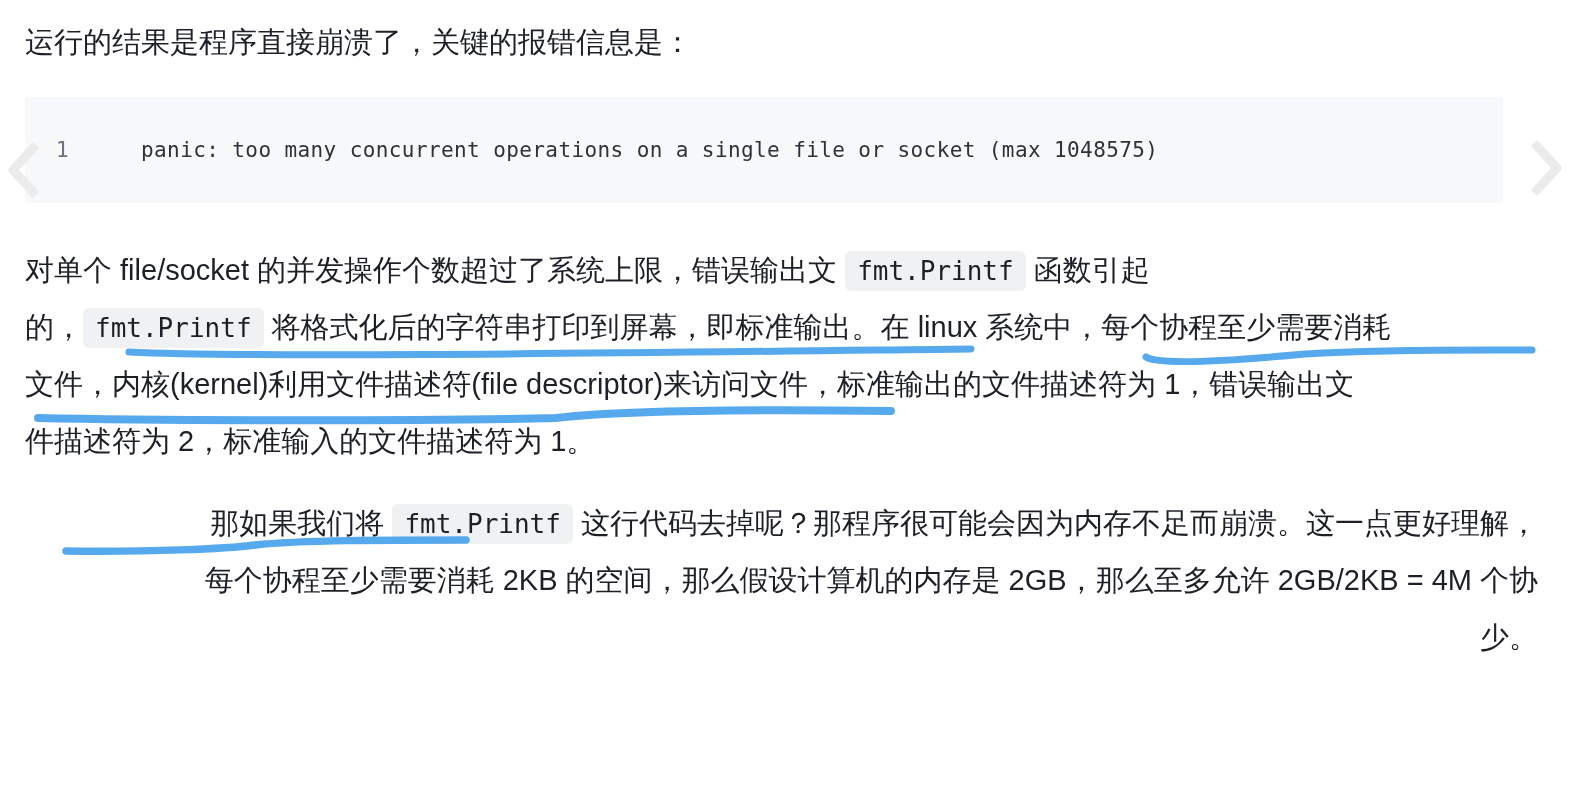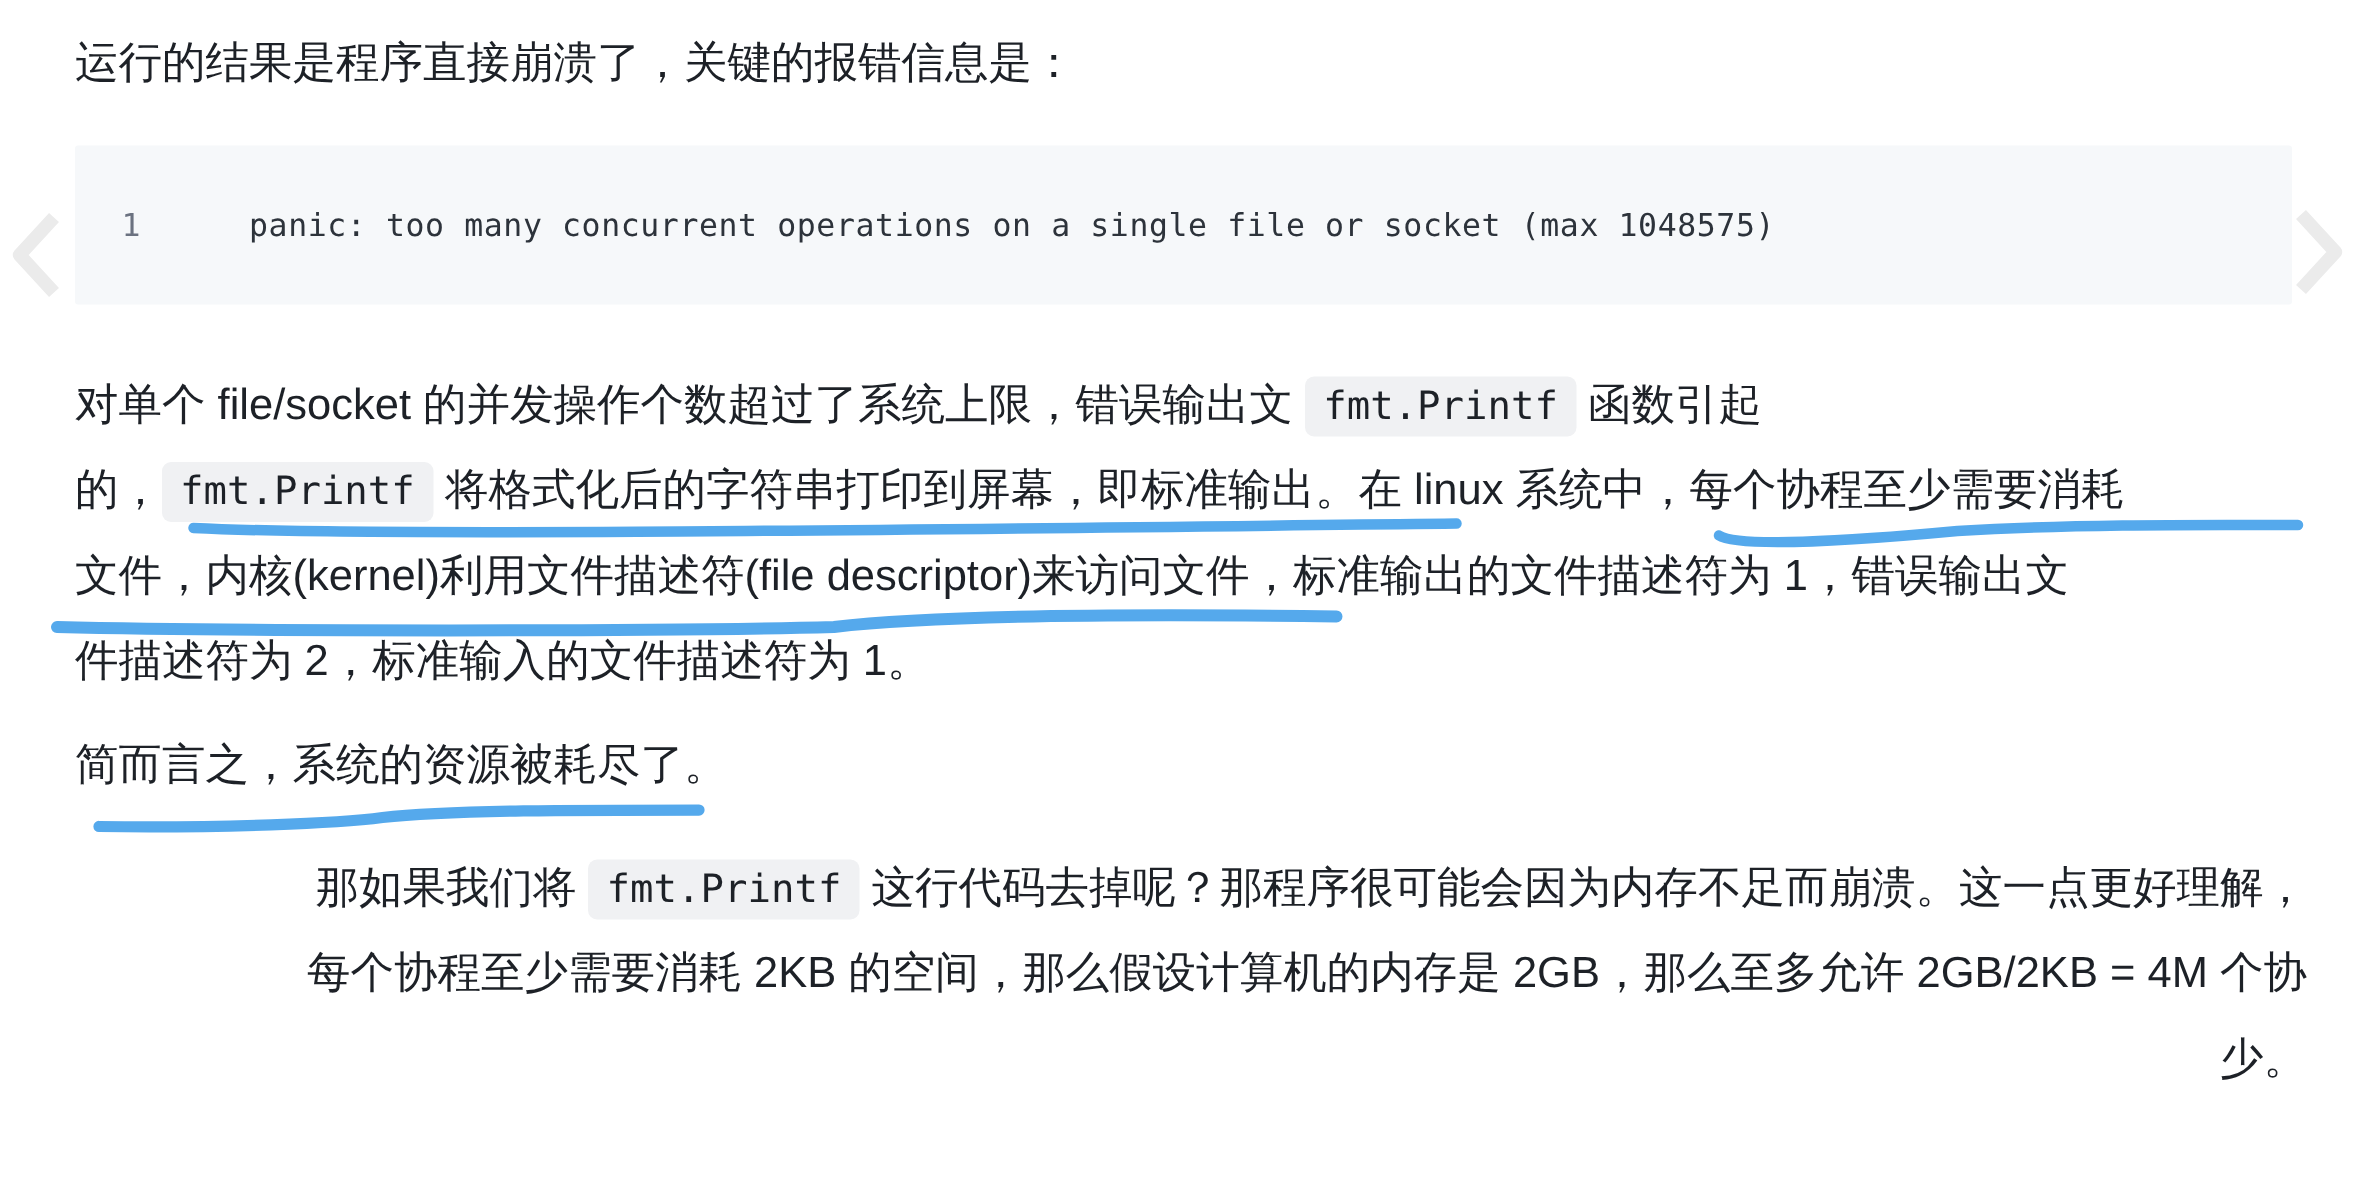--- a/index.html
+++ b/index.html
@@ -10,21 +10,21 @@
     --code-text:#2d333b;
     --line-number:#6b7280;
     --inline-code-bg:#f0f1f3;
     --chevron:#ebebeb;
   }
   *{margin:0;padding:0;box-sizing:border-box;}
   html,body{background:var(--page-bg);}
   body{width:1578px;height:800px;overflow:hidden;
        font-family:"Liberation Sans","DejaVu Sans",sans-serif;color:var(--text);}
   .page{position:relative;width:1578px;height:800px;}
-  .content{position:relative;z-index:1;padding:14px 40px 0 50px;}
+  .content{position:relative;z-index:1;padding:14px 40px 0 25px;}
   .para{font-size:29px;}
   .tline{height:57px;line-height:57px;white-space:nowrap;}
   .inline-code{
     font-family:"DejaVu Sans Mono","Liberation Mono",monospace;
     font-size:26px;
     background:var(--inline-code-bg);
     border-radius:6px;
     padding:5px 12px;
     margin-top:28px;
   }
@@ -76,23 +76,20 @@
       </div>
     </div>
 
     <div class="para" id="para-explain">
         <div class="tline"><span>对单个 file/socket 的并发操作个数超过了系统上限，错误输出文 </span><span class="inline-code">fmt.Printf</span><span> 函数引起</span></div>
         <div class="tline"><span>的，</span><span class="inline-code">fmt.Printf</span><span> 将格式化后的字符串打印到屏幕，即标准输出。在 linux 系统中，每个协程至少需要消耗</span></div>
         <div class="tline"><span>文件，内核(kernel)利用文件描述符(file descriptor)来访问文件，标准输出的文件描述符为 1，错误输出文</span></div>
         <div class="tline"><span>件描述符为 2，标准输入的文件描述符为 1。</span></div>
       </div>
 
-    <div class="para" id="para-summary">
-        <div class="tline"><span>简而言之，系统的资源被耗尽了。</span></div>
-      </div>
 
     <div class="para" id="para-memory">
         <div class="tline"><span>那如果我们将 </span><span class="inline-code">fmt.Printf</span><span> 这行代码去掉呢？那程序很可能会因为内存不足而崩溃。这一点更好理解，</span></div>
         <div class="tline"><span>每个协程至少需要消耗 2KB 的空间，那么假设计算机的内存是 2GB，那么至多允许 2GB/2KB = 4M 个协</span></div>
         <div class="tline"><span>少。</span></div>
       </div>
 
   </div>
 
   <button class="nav-btn nav-prev">

